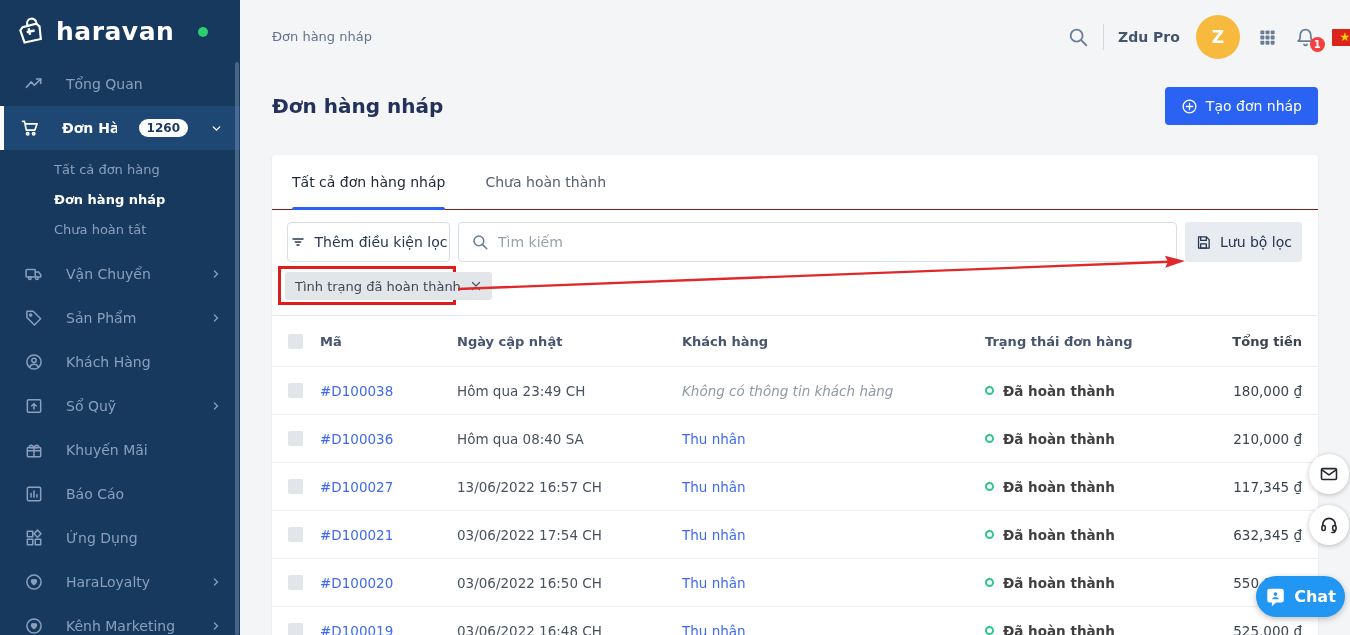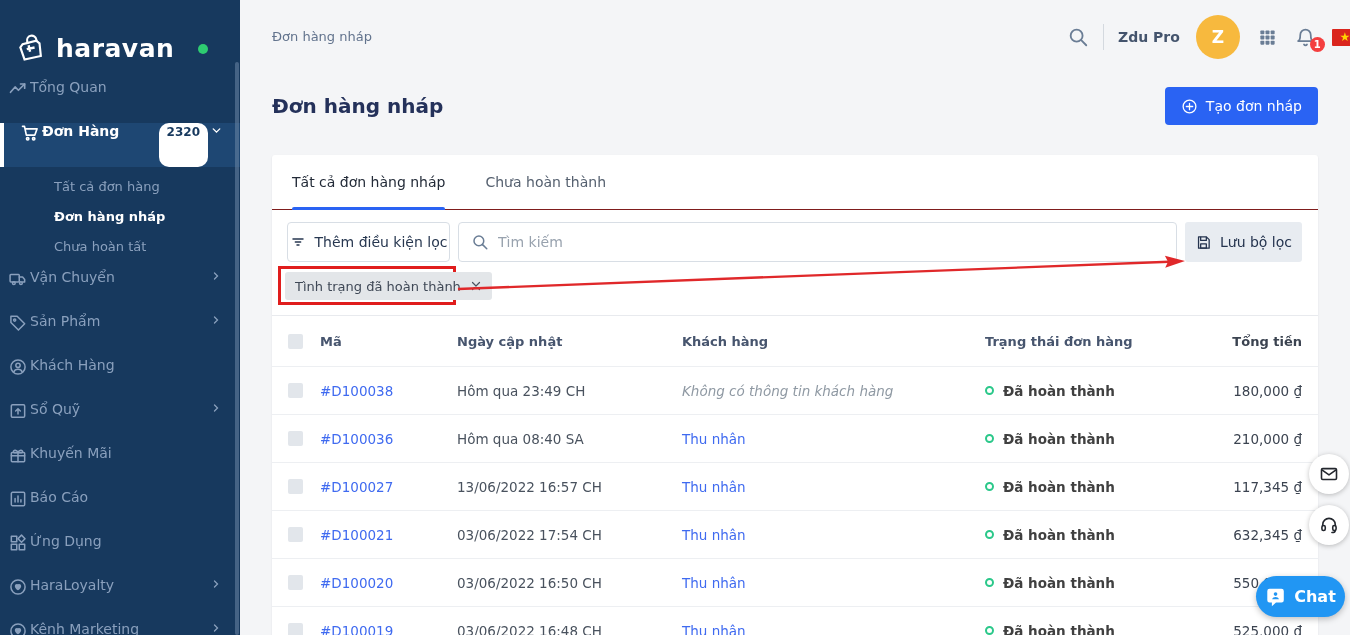--- a/index.html
+++ b/index.html
@@ -2,25 +2,25 @@
 <html lang="vi"><head>
 <meta charset="utf-8">
 <style>
   * { margin:0; padding:0; box-sizing:border-box; }
   html,body { width:1350px; height:635px; }
   body { font-family:"DejaVu Sans","Liberation Sans",sans-serif; background:#f4f5f7; }
   #app { position:relative; width:1350px; height:635px; overflow:hidden; background:#f4f5f7; }
 
   
   .sidebar { position:absolute; left:0; top:0; width:240px; height:635px; background:#17395e; z-index:5; }
-  .logo-row { height:62px; display:flex; align-items:center; padding:0 18px 0 16px; position:relative;margin-top:17px; }
+  .logo-row { height:62px; display:flex; align-items:center; padding:0 18px 0 16px; position:relative; }
   .logo-text { color:#fff; font-size:25px; font-weight:bold; letter-spacing:.5px; margin-left:6px; }
   .presence-dot { position:absolute; right:32px; top:27px; width:10px; height:10px; border-radius:50%; background:#2ecc71; }
   .nav { display:flex; flex-direction:column; }
-  .sitem { height:44px; display:flex; gap:2px; padding:0 16px 0 8px; color:#8aa0bd; font-size:14px; cursor:pointer; }
+  .sitem { height:44px; display:flex; align-items:center; gap:22px; padding:0 16px 0 24px; color:#8aa0bd; font-size:14px; cursor:pointer; }
   .sitem .micon { width:20px; height:20px; flex:0 0 20px; display:flex; align-items:center; justify-content:center; }
   .sitem .lbl { flex:1; white-space:nowrap; overflow:hidden; }
   .sitem.active { background:#1e4773; color:#fff; font-weight:bold; border-left:4px solid #fff; padding-left:16px; }
   .badge { background:#fff; color:#17395e; font-size:12px; font-weight:bold; border-radius:10px; padding:2px 8px; line-height:1.2; }
   .chev { width:14px; height:14px; display:flex; align-items:center; }
   .ssub { height:30px; display:flex; align-items:center; padding-left:54px; color:#8aa0bd; font-size:13px; cursor:pointer; }
   .ssub.active { color:#fff; font-weight:bold; }
   .subwrap { padding:4px 0 8px 0; }
   .side-scroll { position:absolute; right:1px; top:62px; bottom:0; width:4px; background:#6c87a6; opacity:.55; border-radius:2px; }
 
@@ -111,21 +111,21 @@
 
       <div class="sitem active">
         <span class="micon">
           <svg width="20" height="20" viewBox="0 0 24 24" fill="none" stroke="currentColor" stroke-width="2" stroke-linecap="round" stroke-linejoin="round">
               <path d="M3 4h2.4l2.2 10.5h10.2L20.5 7H6"></path>
               <circle cx="9.2" cy="19" r="1.4"></circle>
               <circle cx="16.4" cy="19" r="1.4"></circle>
             </svg>
         </span>
         <span class="lbl">Đơn Hàng</span>
-        <span class="badge">2320</span>
+        <span class="badge">1260</span>
         <span class="chev">
           <svg width="13" height="13" viewBox="0 0 24 24" fill="none" stroke="#fff" stroke-width="2.6" stroke-linecap="round">
               <path d="M6 9l6 6 6-6"></path>
             </svg>
         </span>
       </div>
 
       <div class="subwrap">
         <div class="ssub">
             <span>Tất cả đơn hàng</span>

